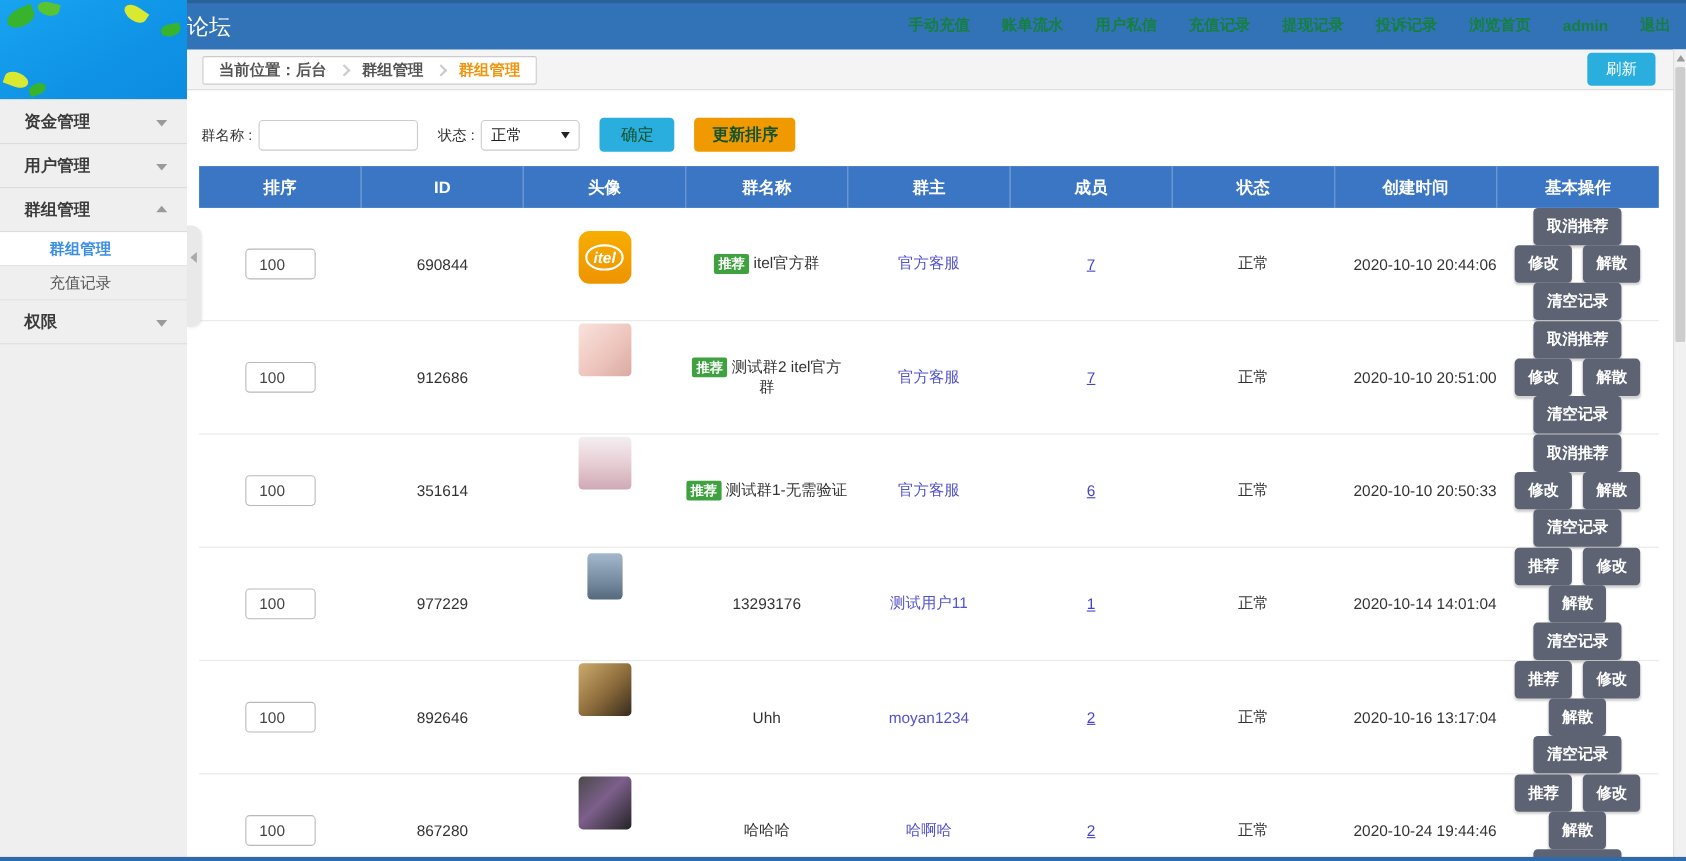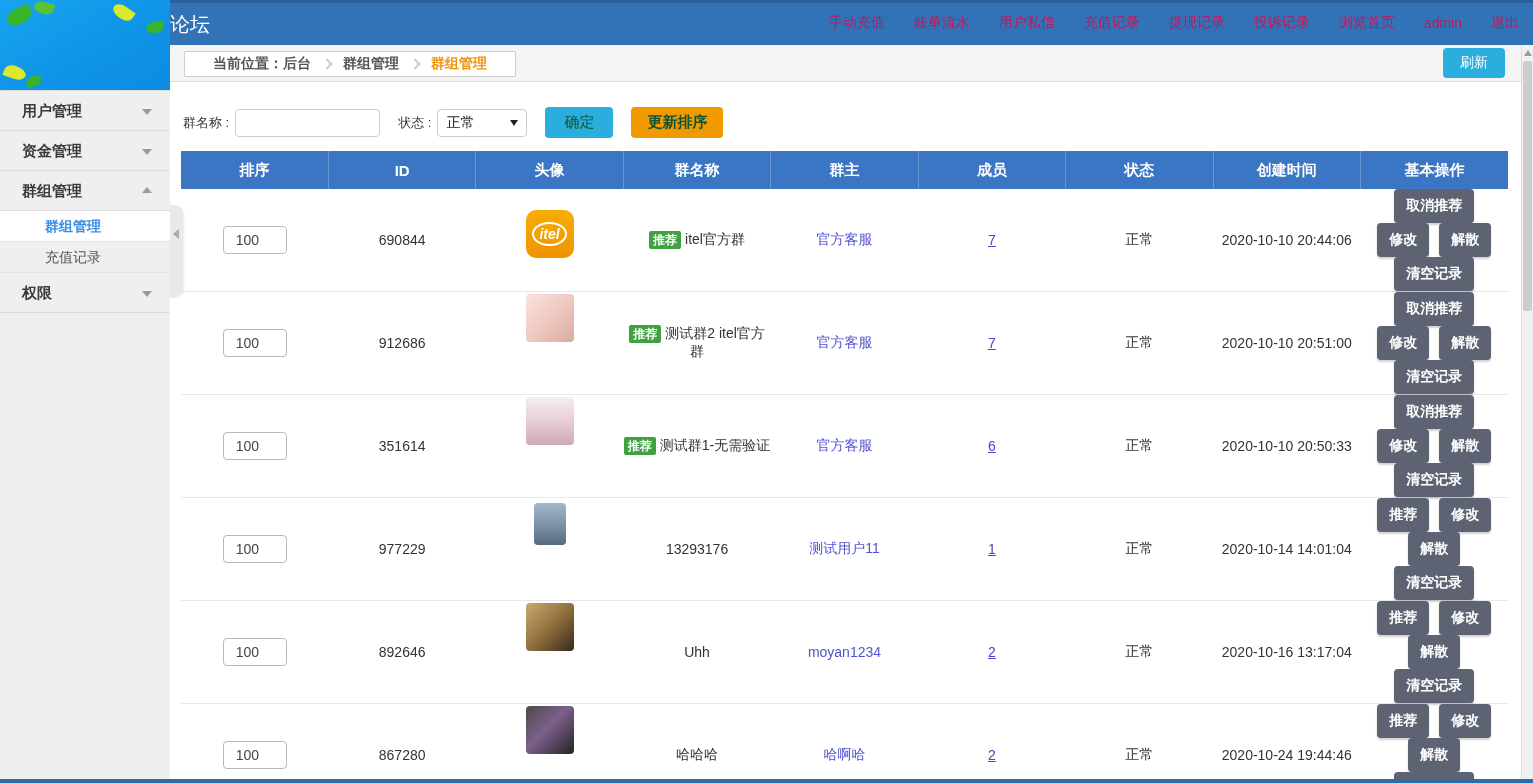--- a/index.html
+++ b/index.html
@@ -11,36 +11,36 @@
   html,body{margin:0;padding:0;}
   body{
     width:1533px;height:783px;position:relative;overflow:hidden;background:#fff;
     font-family:"Liberation Sans","DejaVu Sans",sans-serif;
   }
   
   .topbar{position:absolute;left:0;top:0;right:0;height:45px;background:var(--c-topbar);
     box-shadow:inset 0 3px 0 rgba(0,0,0,.15);z-index:5;}
   .site-title{position:absolute;left:150px;top:11px;color:#fff;font-size:20px;z-index:5;white-space:nowrap;}
   .top-nav{position:absolute;right:14px;top:0;height:45px;display:flex;align-items:center;gap:29px;z-index:6;}
-  .top-nav a{color:#be185d;font-size:14px;font-weight:normal;text-decoration:none;cursor:pointer;white-space:nowrap;}
+  .top-nav a{color:#15803d;font-size:14px;font-weight:bold;text-decoration:none;cursor:pointer;white-space:nowrap;}
   
   .logo{position:absolute;left:0;top:0;width:170px;height:90px;z-index:7;overflow:hidden;
     background:linear-gradient(150deg,#18a4f0 0%,#0f93e6 60%,#0d8ce0 100%);}
   .leaf{position:absolute;border-radius:50% 0 50% 50%;}
   .lf1{width:26px;height:16px;background:#37b32c;left:6px;top:8px;transform:rotate(-25deg);}
   .lf2{width:20px;height:12px;background:#59c431;left:34px;top:2px;transform:rotate(15deg);}
   .lf3{width:22px;height:13px;background:#d9e92f;left:112px;top:6px;transform:rotate(35deg);}
   .lf4{width:18px;height:11px;background:#37b32c;left:146px;top:22px;transform:rotate(-10deg);}
   .lf5{width:22px;height:13px;background:#d9e92f;left:4px;top:66px;transform:rotate(200deg);}
   .lf6{width:16px;height:10px;background:#37b32c;left:26px;top:76px;transform:rotate(160deg);}
   
   .bc-bar{position:absolute;left:170px;top:45px;right:0;height:37px;background:#f4f4f4;
     border-bottom:1px solid #ddd;z-index:4;}
   .bc-box{position:absolute;left:14px;top:6px;height:26px;background:#fff;border:1px solid #ccc;
-    border-radius:2px;display:flex;align-items:center;padding:0 28px;font-size:14px;color:#555;font-weight:bold;}
+    border-radius:2px;display:flex;align-items:center;padding:0 14px;font-size:14px;color:#555;font-weight:bold;}
   .bc-sep{width:8px;height:8px;border-top:2px solid #ccc;border-right:2px solid #ccc;
     transform:rotate(45deg);margin:0 12px;}
   .bc-active{color:var(--c-bc-active);}
   .refresh-btn{position:absolute;right:28px;top:3px;height:30px;padding:0 17px;background:var(--c-cyan);
     color:#fff;font-size:14px;border:none;border-radius:4px;cursor:pointer;font-family:inherit;}
   
   .sidebar{position:absolute;left:0;top:90px;width:170px;bottom:4px;background:#efefef;z-index:3;
     border-top:1px solid #ddd;}
   .side-item{height:40px;line-height:40px;padding-left:22px;font-size:15px;font-weight:bold;color:#3a3a3a;
     border-bottom:1px solid #dcdcdc;position:relative;cursor:pointer;}
@@ -71,21 +71,21 @@
   .btn-ok{background:var(--c-cyan);padding:0 19px;margin-right:18px;}
   .btn-sort{background:var(--c-orange);padding:2px 16px;font-weight:bold;}
   
   table{border-collapse:collapse;table-layout:fixed;margin:13px 0 0 10px;width:1327px;}
   thead th{background:var(--c-thead);color:#fff;font-size:15px;font-weight:bold;height:38px;
     border-right:1px solid #6a97d4;}
   thead th:last-child{border-right:none;}
   tbody td{height:51px;border-bottom:1px solid #e8e8e8;text-align:center;font-size:14px;color:#333;
     padding:0;vertical-align:middle;}
   .c-sort{width:103px;}.c-id{width:67px;}.c-av{width:85px;}.c-name{width:248px;}
-  .c-owner{width:108px;}.c-mem{width:38px;}.c-status{width:47px;}.c-time{width:190px;}
+  .c-owner{width:108px;}.c-mem{width:38px;}.c-status{width:47px;}.c-time{width:190px;text-align:right;}
   .c-actions{width:441px;}
   .sort-input{width:64px;height:28px;border:1px solid #b9b9b9;border-radius:4px;padding:0 0 0 12px;
     font-size:14px;color:#444;font-family:inherit;}
   .av{width:48px;height:48px;margin:0 auto;border-radius:4px;display:flex;align-items:center;
     justify-content:center;}
   .av-itel{background:linear-gradient(#f7ae00,#ee9300);border-radius:10px;margin-top:38px;}
   .av-itel .av-label{border:2px solid #fff;border-radius:50%;padding:3px 5px;color:#fff;
     font-style:italic;font-weight:bold;font-size:14px;line-height:1;}
   .av-photo-pink{background:linear-gradient(135deg,#f8e3dc,#eec6be 55%,#d9a9a1);}
   .av-flowers{background:linear-gradient(180deg,#f4eff1,#e7ced5 50%,#cfa9b5);}
@@ -141,22 +141,22 @@
     <span>当前位置：后台</span>
     <span class="bc-sep"></span>
     <span>群组管理</span>
     <span class="bc-sep"></span>
     <span class="bc-active">群组管理</span>
   </div>
   <button class="refresh-btn">刷新</button>
 </div>
 
 <aside class="sidebar" id="sidebar">
+    <div class="side-item">资金管理<span class="caret down"></span></div>
     <div class="side-item">用户管理<span class="caret down"></span></div>
-    <div class="side-item">资金管理<span class="caret down"></span></div>
     <div class="side-item">群组管理<span class="caret up"></span></div>
     <div class="side-sub active">群组管理</div>
     <div class="side-sub">充值记录</div>
     <div class="side-item">权限<span class="caret down"></span></div>
   </aside>
 <div class="handle">
   <span class="arr"></span>
 </div>
 
 <main class="main">

